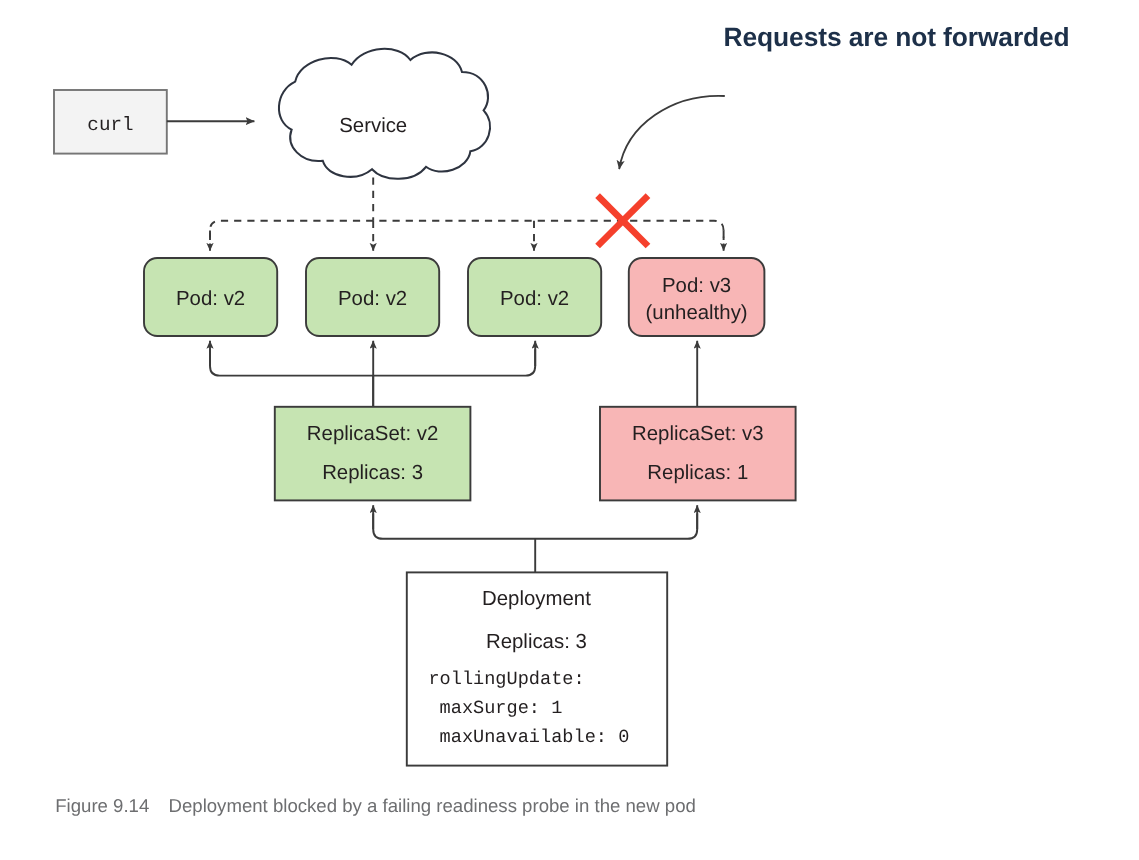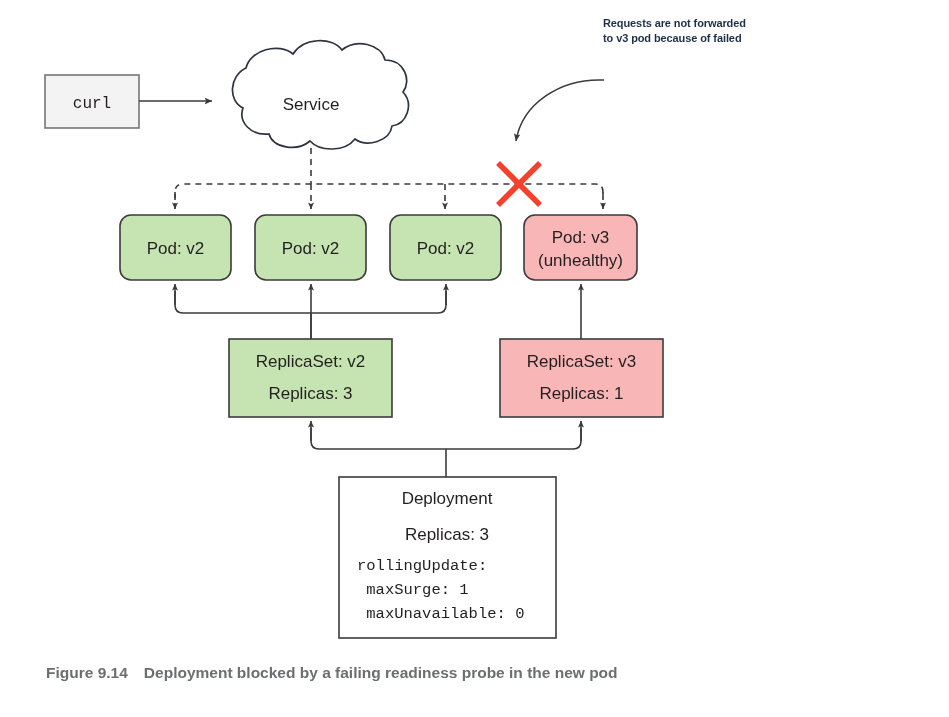--- a/index.html
+++ b/index.html
@@ -76,33 +76,33 @@
   }
   .t-center { text-anchor: middle; }
   .t-start  { text-anchor: start; }
 
   .annotation {
     position: absolute;
     left: 603px;
     top: 16px;
     width: 330px;
     font-family: "Liberation Sans", sans-serif;
-    font-size: 11px;
+    font-size: 22px;
     font-weight: bold;
     line-height: 1.34;
     color: #1d3049;
     letter-spacing: -0.1px;
   }
   .caption {
     position: absolute;
     left: 46px;
     top: 664px;
     font-family: "Liberation Sans", sans-serif;
     font-size: 15.5px;
-    font-weight: bold;
+    font-weight: normal;
     color: #6d6e70;
     white-space: nowrap;
   }
   .caption .cap-label { margin-right: 16px; }
 </style>
 </head>
 <body>
 
 <div id="figure-root">
 
@@ -205,20 +205,19 @@
       <text x="447" y="504" class="t-sans t-center">Deployment</text>
       <text x="447" y="540" class="t-sans t-center">Replicas: 3</text>
       <text x="357" y="570" class="t-mono-small t-start">rollingUpdate:</text>
       <text x="357" y="594" class="t-mono-small t-start" xml:space="preserve"> maxSurge: 1</text>
       <text x="357" y="618" class="t-mono-small t-start" xml:space="preserve"> maxUnavailable: 0</text>
     </g>
   </svg>
 
   <div class="annotation">
     <div>Requests are not forwarded</div>
-    <div>to v3 pod because of failed</div>
   </div>
 
   <div class="caption">
     <span class="cap-label">Figure 9.14</span><span>Deployment blocked by a failing readiness probe in the new pod</span>
   </div>
 
 </div>
 
 </body></html>

